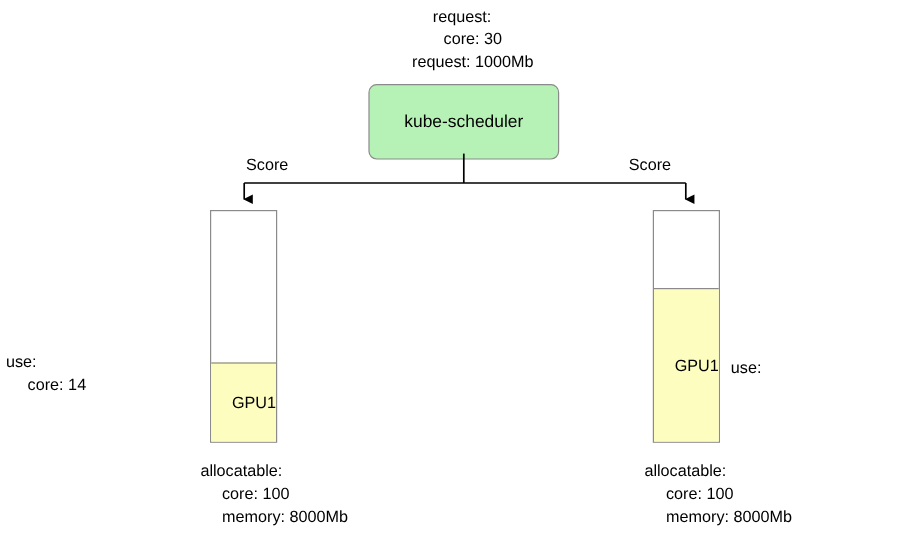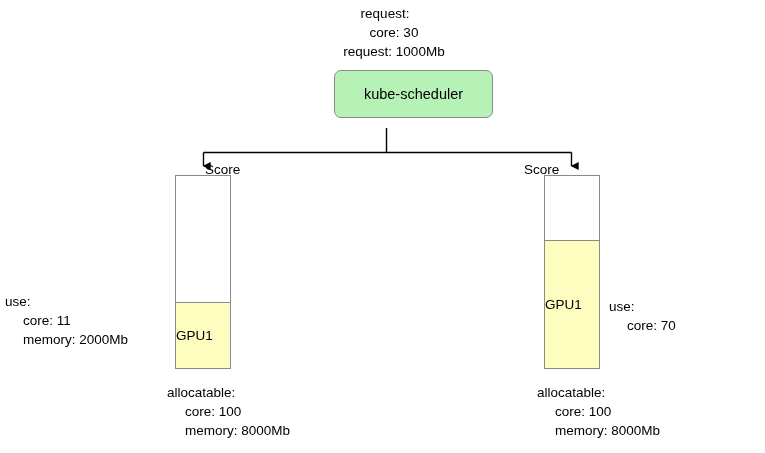--- a/index.html
+++ b/index.html
@@ -53,53 +53,52 @@
   .node-fill {
     box-sizing: border-box;
     position: absolute;
     left: 0;
     right: 0;
     bottom: 0;
     background: #fdfdc0;
     border-top: 1px solid #8a8a8a;
     display: flex;
     align-items: center;
-    justify-content: flex-start;
+    justify-content: flex-end;
   }
   .node-fill-label {
     font-size: 13.5px;
     color: #000000;
   }
 
   
   .score-label {
     font-size: 13.5px;
     color: #000000;
     white-space: nowrap;
-    margin-top: 32px;
   }
   svg.connectors {
     position: absolute;
     left: 0;
     top: 0;
     overflow: visible;
   }
 </style>
 </head>
 <body>
 
 <div id="canvas">
 
   <div class="abs textblock center" style="left:270px; top:4px; width:230px;">
     <div class="ln1">request:</div>
     <div class="ln2">core: 30</div>
     <div class="ln3">request: 1000Mb</div>
   </div>
 
-  <div class="abs scheduler-box" style="left:307px; top:70px; width:159px; height:48px;margin-left:27px;">
+  <div class="abs scheduler-box" style="left:307px; top:70px; width:159px; height:63px;">
     <span>kube-scheduler</span>
   </div>
 
   <svg class="connectors" width="765" height="453">
     <defs>
       <marker id="arrowhead" markerWidth="9" markerHeight="9" refX="4.5" refY="7.6" orient="auto" markerUnits="userSpaceOnUse">
         <path d="M0.6,0.4 L4.5,8.4 L8.4,0.4 Z" fill="#000000"></path>
       </marker>
     </defs>
 
@@ -116,39 +115,37 @@
   <div class="abs score-label" style="left:524px; top:130px;">Score</div>
 
   <div class="abs node-box" style="left:175px; top:175px; width:56px; height:194px;">
     <div class="node-fill" style="height:66px;">
       <span class="node-fill-label">GPU1</span>
     </div>
   </div>
 
   <div class="abs textblock" style="left:5px; top:292px;">
     <div class="ln1">use:</div>
-    <div class="ln2">core: 11</div>
-    <div class="ln3">memory: 2000Mb</div>
+    <div class="ln2">core: 14</div>
   </div>
 
   <div class="abs textblock" style="left:167px; top:383px;">
     <div class="ln1">allocatable:</div>
     <div class="ln2">core: 100</div>
     <div class="ln3">memory: 8000Mb</div>
   </div>
 
   <div class="abs node-box" style="left:544px; top:175px; width:56px; height:194px;">
     <div class="node-fill" style="height:128px;">
       <span class="node-fill-label">GPU1</span>
     </div>
   </div>
 
   <div class="abs textblock" style="left:609px; top:297px;">
     <div class="ln1">use:</div>
-    <div class="ln2">core: 70</div>
   </div>
 
   <div class="abs textblock" style="left:537px; top:383px;">
     <div class="ln1">allocatable:</div>
     <div class="ln2">core: 100</div>
     <div class="ln3">memory: 8000Mb</div>
   </div>
 
 </div>
 

